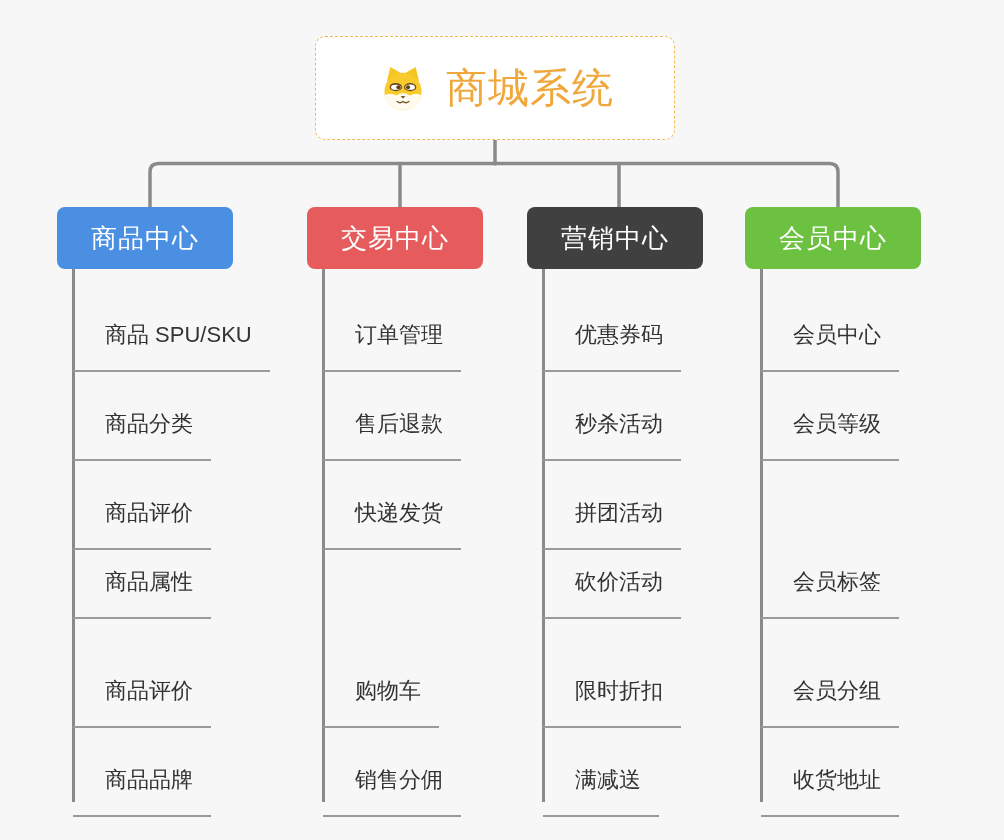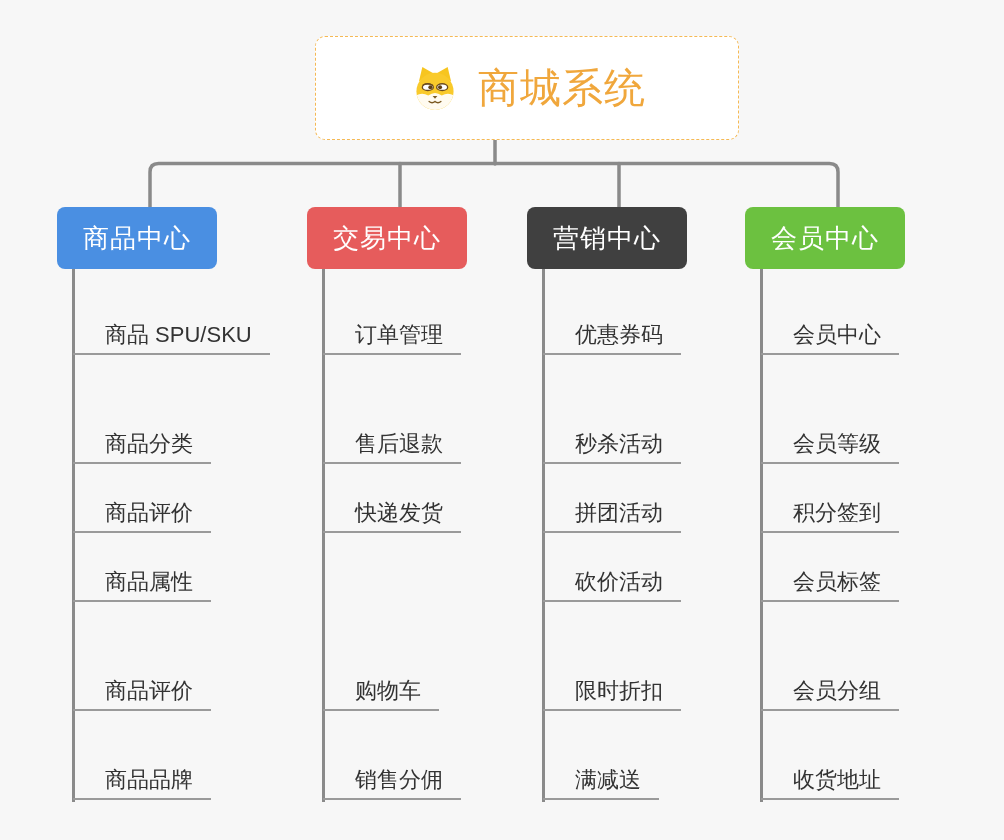--- a/index.html
+++ b/index.html
@@ -15,21 +15,21 @@
     background: #f7f7f7;
   }
   .tree-svg {
     position: absolute; left: 0; top: 0;
     pointer-events: none;
   }
   
   .root-node {
     position: absolute;
     left: 315px; top: 36px;
-    width: 424px; height: 104px;
+    width: 360px; height: 104px;
     box-sizing: border-box;
     background: #ffffff;
     border: 1px dashed #f5b954;
     border-radius: 10px;
     display: flex; align-items: center; justify-content: center;
     gap: 16px;
   }
   .root-icon { width: 54px; height: 54px; display: inline-flex; }
   .root-icon svg { width: 54px; height: 54px; }
   .root-title {
@@ -43,49 +43,49 @@
   .group { position: absolute; inset: 0; pointer-events: none; }
   .group > * { pointer-events: auto; }
   .g0 { --node-left: 57px;  --spine-x: 73px;  }
   .g1 { --node-left: 307px; --spine-x: 323px; }
   .g2 { --node-left: 527px; --spine-x: 543px; }
   .g3 { --node-left: 745px; --spine-x: 761px; }
 
   .branch-node {
     position: absolute;
     left: var(--node-left); top: 207px;
-    width: 160px; height: 62px;
+    width: 176px; height: 62px;
     border-radius: 8px;
     display: flex; align-items: center; justify-content: center;
     color: #ffffff;
     font-size: 26px;
     letter-spacing: 1px;
     white-space: nowrap;
   }
   .spine {
     position: absolute;
     left: calc(var(--spine-x) - 1px);
     top: 269px;
     width: 3px; height: 533px;
     background: #8a8a8a;
     pointer-events: none;
   }
   .leaf {
     position: absolute;
     left: var(--spine-x);
     line-height: 32px;
-    padding: 0 18px 2px 32px;
+    padding: 0 18px 19px 32px;
     border-bottom: 2px solid #9a9a9a;
     font-size: 22px;
     color: #333333;
     white-space: nowrap;
     cursor: default;
   }
   .i0 { top: 319px; }
-  .i1 { top: 428px; }
+  .i1 { top: 408px; }
   .i2 { top: 497px; }
   .i3 { top: 566px; }
   .i4 { top: 675px; }
   .i5 { top: 764px; }
 </style>
 </head>
 <body>
 
 <div class="canvas">
 
@@ -150,19 +150,18 @@
     <div class="leaf i3">砍价活动</div>
     <div class="leaf i4">限时折扣</div>
     <div class="leaf i5">满减送</div>
   </div>
 
   <div class="group g3">
     <div class="branch-node" style="background-color: rgb(108, 193, 64);">会员中心</div>
     <div class="spine"></div>
     <div class="leaf i0">会员中心</div>
     <div class="leaf i1">会员等级</div>
-    <div class="leaf i2">积分签到</div>
     <div class="leaf i3">会员标签</div>
     <div class="leaf i4">会员分组</div>
     <div class="leaf i5">收货地址</div>
   </div>
 
 </div>
 
 </body></html>

